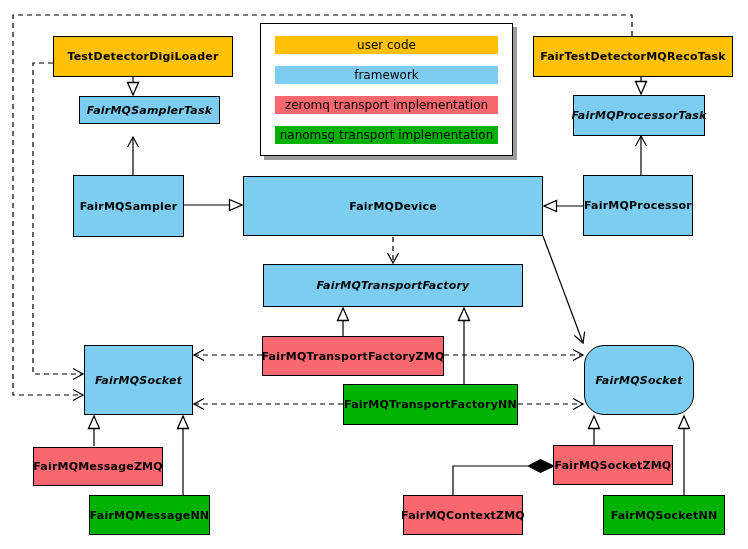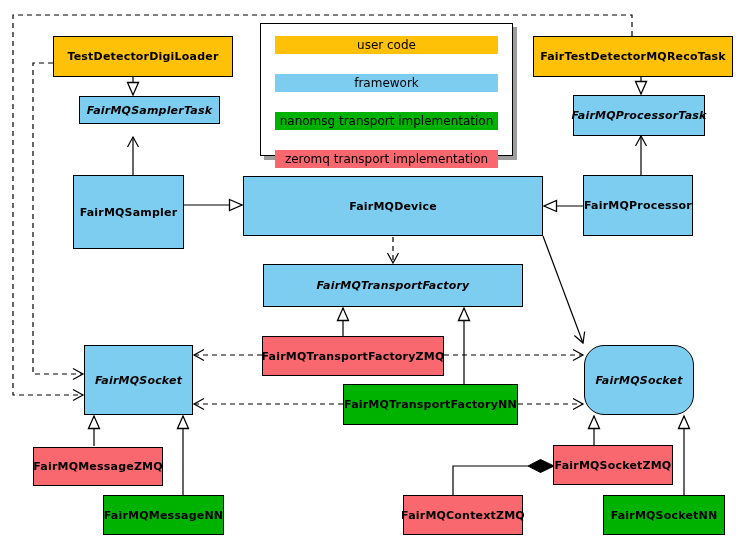--- a/index.html
+++ b/index.html
@@ -18,21 +18,21 @@
   .node.abstract { font-style: italic; }
   .node.user_code { background: var(--color-user-code, #ffc107); }
   .node.framework { background: var(--color-framework, #7dcdf1); }
   .node.zeromq    { background: var(--color-zeromq, #f9686f); }
   .node.nanomsg   { background: var(--color-nanomsg, #00b200); }
   .legend {
     position: absolute; z-index: 2; box-sizing: border-box;
     left: 260px; top: 23px; width: 253px; height: 133px;
     background: #fff; border: 1.4px solid #000;
     box-shadow: 4px 4px 0 0 #9c9c9c;
-    display: flex; flex-direction: column; gap: 20px; padding: 12px 14px;
+    display: flex; flex-direction: column; gap: 12px; padding: 12px 14px;
   }
   .legend .bar {
     height: 18px; flex: 0 0 18px; display: flex; align-items: center; justify-content: center;
     font-size: 12px; color: #000;
   }
   .legend .bar.user_code { background: var(--color-user-code, #ffc107); }
   .legend .bar.framework { background: var(--color-framework, #7dcdf1); }
   .legend .bar.zeromq    { background: var(--color-zeromq, #f9686f); }
   .legend .bar.nanomsg   { background: var(--color-nanomsg, #00b200); }
 </style>
@@ -90,55 +90,55 @@
     <polygon points="528,466 540.5,459.5 554,466 540.5,472.5" fill="#000000" stroke="#000000"></polygon>
   </svg>
 
   <div class="legend">
     <div class="bar user_code">
       <span>user code</span>
     </div>
     <div class="bar framework">
       <span>framework</span>
     </div>
+    <div class="bar zeromq">
+      <span>zeromq transport implementation</span>
+    </div>
     <div class="bar nanomsg">
       <span>nanomsg transport implementation</span>
-    </div>
-    <div class="bar zeromq">
-      <span>zeromq transport implementation</span>
     </div>
   </div>
 
   <div class="node user_code" style="left:53px; top:36px; width:180px; height:41px;">TestDetectorDigiLoader</div>
 
   <div class="node user_code" style="left:533px; top:36px; width:200px; height:41px;">FairTestDetectorMQRecoTask</div>
 
   <div class="node framework abstract" style="left:79px; top:96px; width:141px; height:28px;">FairMQSamplerTask</div>
 
   <div class="node framework abstract" style="left:573px; top:95px; width:132px; height:41px;">FairMQProcessorTask</div>
 
-  <div class="node framework" style="left:73px; top:175px; width:111px; height:74px;">FairMQSampler</div>
+  <div class="node framework" style="left:73px; top:175px; width:111px; height:62px;">FairMQSampler</div>
 
   <div class="node framework" style="left:243px; top:176px; width:300px; height:60px;">FairMQDevice</div>
 
   <div class="node framework" style="left:583px; top:175px; width:110px; height:61px;">FairMQProcessor</div>
 
   <div class="node framework abstract" style="left:263px; top:264px; width:260px; height:43px;">FairMQTransportFactory</div>
 
   <div class="node zeromq" style="left:262px; top:336px; width:182px; height:40px;">FairMQTransportFactoryZMQ</div>
 
   <div class="node nanomsg" style="left:343px; top:384px; width:175px; height:41px;">FairMQTransportFactoryNN</div>
 
   <div class="node framework abstract" style="left:84px; top:345px; width:109px; height:70px;">FairMQSocket</div>
 
   <div class="node framework abstract" style="left:584px; top:345px; width:110px; height:70px;border-radius:20px;">FairMQSocket</div>
 
   <div class="node zeromq" style="left:33px; top:447px; width:130px; height:39px;">FairMQMessageZMQ</div>
 
-  <div class="node nanomsg" style="left:103px; top:495px; width:121px; height:40px;">FairMQMessageNN</div>
+  <div class="node nanomsg" style="left:89px; top:495px; width:121px; height:40px;">FairMQMessageNN</div>
 
   <div class="node zeromq" style="left:553px; top:445px; width:120px; height:40px;">FairMQSocketZMQ</div>
 
   <div class="node zeromq" style="left:403px; top:495px; width:120px; height:40px;">FairMQContextZMQ</div>
 
   <div class="node nanomsg" style="left:603px; top:495px; width:122px; height:40px;">FairMQSocketNN</div>
 
 </div>
 
 </body></html>

